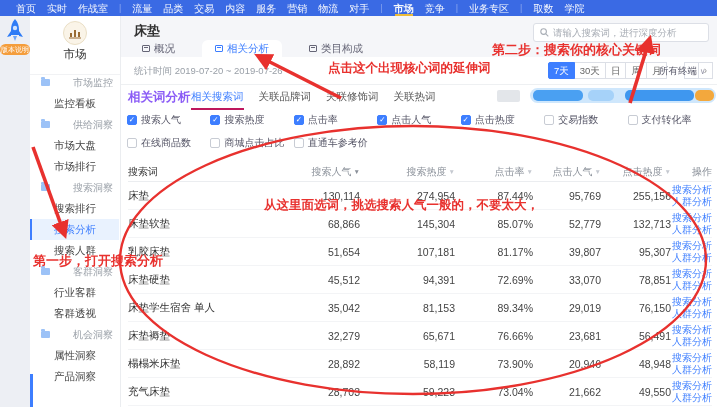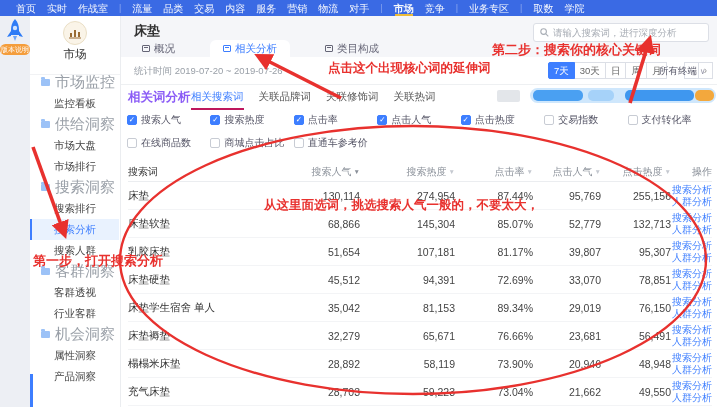--- a/index.html
+++ b/index.html
@@ -19,31 +19,31 @@
   .version-badge{position:absolute;left:0;top:28px;width:30px;height:11px;background:#f49d3c;border-radius:6px;color:#fff;font-size:7px;text-align:center;line-height:11px;cursor:pointer}
   .rail-scroll{position:absolute;left:30px;top:374px;width:3px;height:33px;background:#3d7eff;z-index:6}
 
   
   .sidebar{position:absolute;left:30px;top:16px;width:91px;height:391px;background:#fff;border-right:1px solid #ebedf0}
   .side-head{height:54px;border-bottom:1px solid #f1f2f4}
   .market-icon{width:24px;height:24px;border-radius:50%;background:#faf4e8;border:1px solid #eadfc6;margin:5px auto 2px;display:flex;align-items:center;justify-content:center}
   .side-title{font-size:11.5px;color:#333;text-align:center}
   .side-menu{position:absolute;top:56px;left:0;right:1px}
   .side-row{height:21px;display:flex;align-items:center;font-size:10.5px;color:#444;padding-left:24px;cursor:pointer;position:relative;white-space:nowrap}
-  .side-row.section{color:#9aa0a8;padding-left:11px;gap:5px;font-size:15px;cursor:default}
+  .side-row.section{color:#9aa0a8;padding-left:11px;gap:23px;font-size:10px;cursor:default}
   .side-row.active{background:#e9f2fe;color:#3d7eff}
   .side-row.active::before{content:"";position:absolute;left:0;top:0;bottom:0;width:2px;background:#3d7eff}
   .folder-icon{width:9px;height:7px;background:#9cc2f7;border-radius:1px;position:relative;flex:0 0 9px}
   .folder-icon::before{content:"";position:absolute;top:-2px;left:0;width:4px;height:2px;background:#9cc2f7;border-radius:1px 1px 0 0}
 
   
   .main{position:absolute;left:121px;top:16px;width:596px;height:391px;background:#fff}
   .head-band{position:absolute;left:0;top:0;width:596px;height:41px;background:#f5f6f9}
   .page-title{position:absolute;left:13px;top:6px;font-size:13px;font-weight:bold;color:#333}
-  .page-tabs{position:absolute;left:8px;top:24px;height:17px;display:flex;gap:22px}
+  .page-tabs{position:absolute;left:8px;top:24px;height:17px;display:flex;gap:14px}
   .ptab{padding:0 13px;height:17px;display:flex;align-items:center;gap:4px;font-size:10.5px;color:#667;cursor:pointer}
   .ptab.active{background:#fff;border-radius:6px 6px 0 0;color:#3d7eff}
   .ptab-icon{width:8px;height:7px;border:1px solid currentColor;border-radius:1px;position:relative;flex:0 0 8px}
   .ptab-icon::before{content:"";position:absolute;left:1px;right:1px;top:1px;height:1px;background:currentColor}
   .search-box{position:absolute;left:412px;top:7px;width:176px;height:19px;background:#fff;border:1px solid #dcdfe6;border-radius:3px;display:flex;align-items:center;gap:4px;padding:0 6px}
   .search-box input{border:0;outline:0;background:transparent;font-size:9.5px;color:#666;width:100%;font-family:inherit}
   .search-box input::placeholder{color:#a8adb5}
   .stat-time{position:absolute;left:13px;top:49px;font-size:9.5px;color:#9aa0a8}
   .date-controls{position:absolute;left:427px;top:46px;display:flex;align-items:center}
   .dbtn{height:17px;line-height:15px;padding:0 5px;border:1px solid #dcdfe6;margin-left:-1px;font-size:9.5px;color:#666;background:#fff;cursor:pointer}
@@ -167,22 +167,22 @@
           <span class="folder-icon"></span>
           <span>搜索洞察</span>
         </div>
         <div class="side-row">搜索排行</div>
         <div class="side-row active">搜索分析</div>
         <div class="side-row">搜索人群</div>
         <div class="side-row section">
           <span class="folder-icon"></span>
           <span>客群洞察</span>
         </div>
+        <div class="side-row">行业客群</div>
         <div class="side-row">客群透视</div>
-        <div class="side-row">行业客群</div>
         <div class="side-row section">
           <span class="folder-icon"></span>
           <span>机会洞察</span>
         </div>
         <div class="side-row">属性洞察</div>
         <div class="side-row">产品洞察</div>
       </div>
   </div>
 
   <div class="main">

